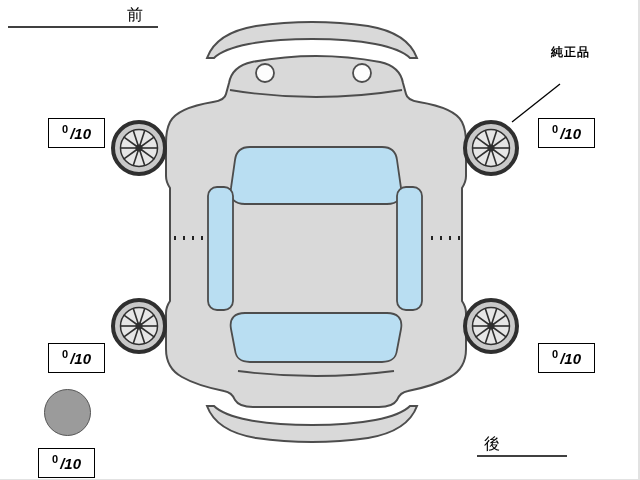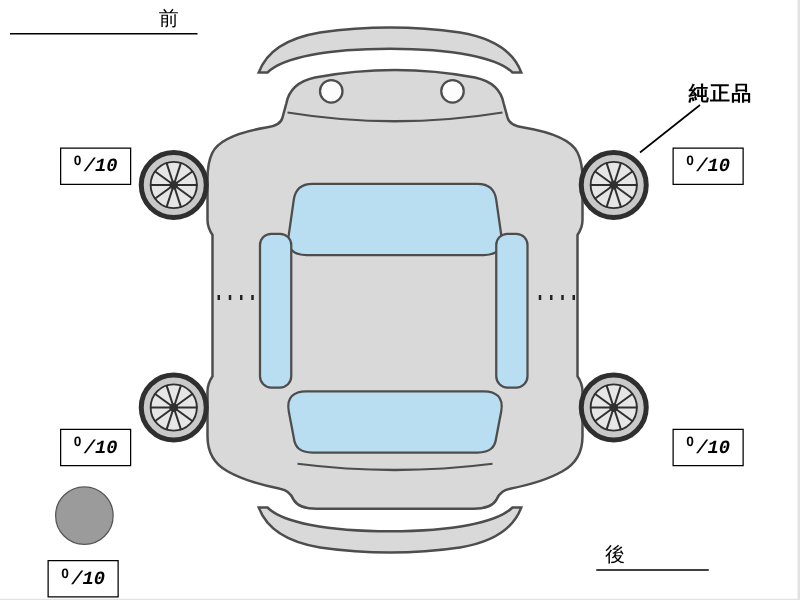--- a/index.html
+++ b/index.html
@@ -9,28 +9,28 @@
     font-family:"Liberation Sans","DejaVu Sans",sans-serif;
     overflow:hidden;
     border-right:2px solid #e2e2e2;
     border-bottom:1px solid #e2e2e2;
   }
   .car-svg { position:absolute; left:0; top:0; width:640px; height:480px; }
 
   .label { position:absolute; color:#000; white-space:nowrap; }
   .front-label { left:127px; top:5px; font-size:16px; }
   .rear-label { left:484px; top:434px; font-size:16px; }
-  .genuine-label { left:551px; top:65px; font-size:16px; font-weight:bold; letter-spacing:1px; }
+  .genuine-label { left:551px; top:44px; font-size:12px; font-weight:bold; letter-spacing:1px; }
 
   .score-box {
     position:absolute; width:57px; height:30px; background:#fff;
     border:1px solid #000; display:flex; align-items:center; justify-content:center;
   }
   .score-box .val { font-size:11px; font-weight:bold; transform:translateY(-4px); margin-right:2px; }
-  .score-box .den { font-size:15px; font-weight:bold; font-style:italic;font-family:Liberation Mono, monospace; }
+  .score-box .den { font-size:15px; font-weight:bold; font-style:italic; }
   .pos-fl { left:48px; top:118px; }
   .pos-fr { left:538px; top:118px; }
   .pos-rl { left:48px; top:343px; }
   .pos-rr { left:538px; top:343px; }
   .pos-sp { left:38px; top:448px; }
 
   .spare-circle {
     position:absolute; left:44px; top:389px; width:47px; height:47px;
     border-radius:50%; background:var(--spare-gray,#9b9b9b); border:1px solid #555;
   }

